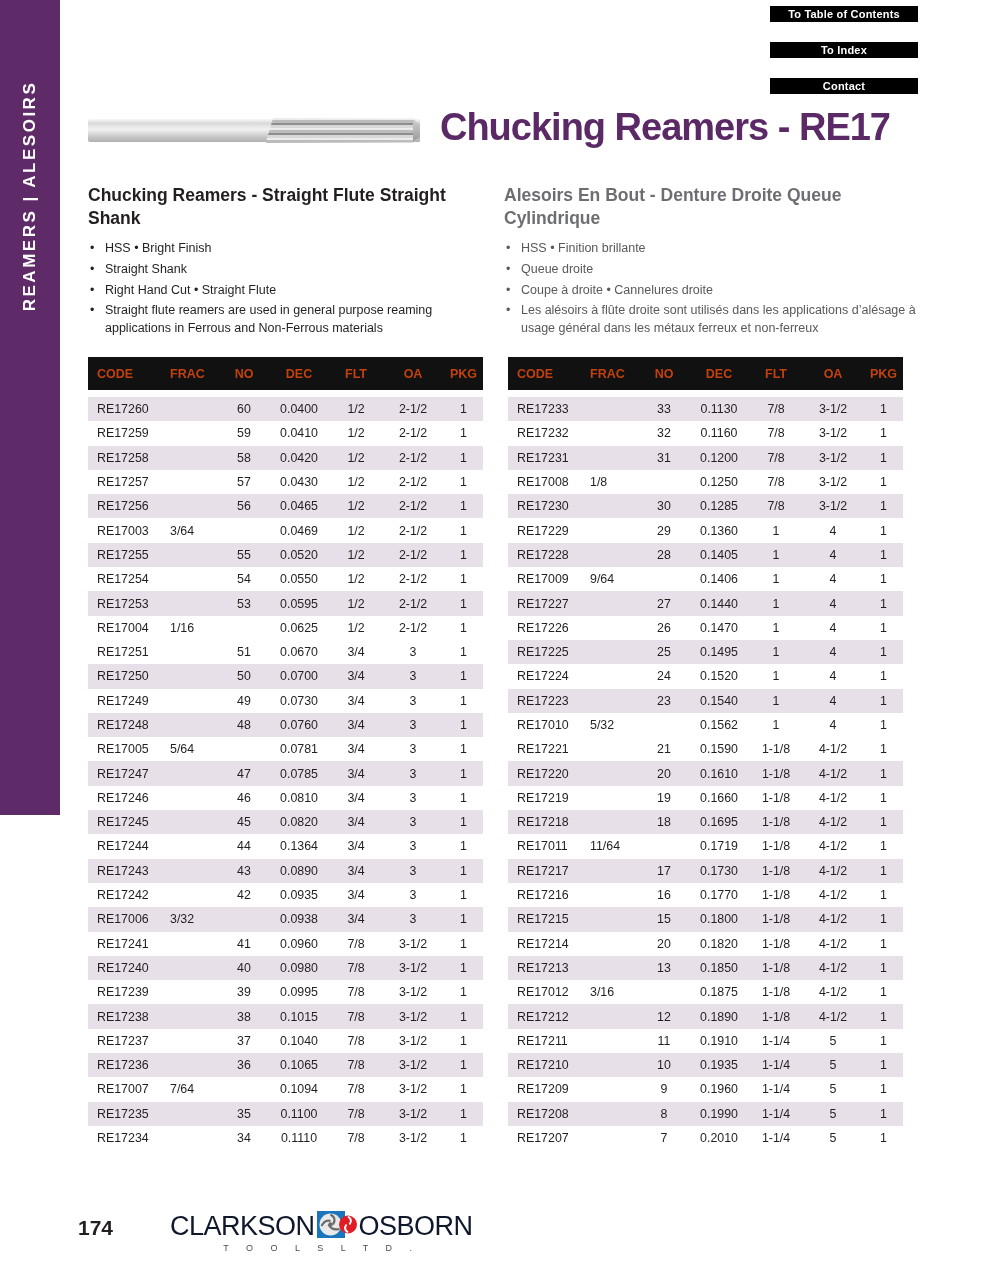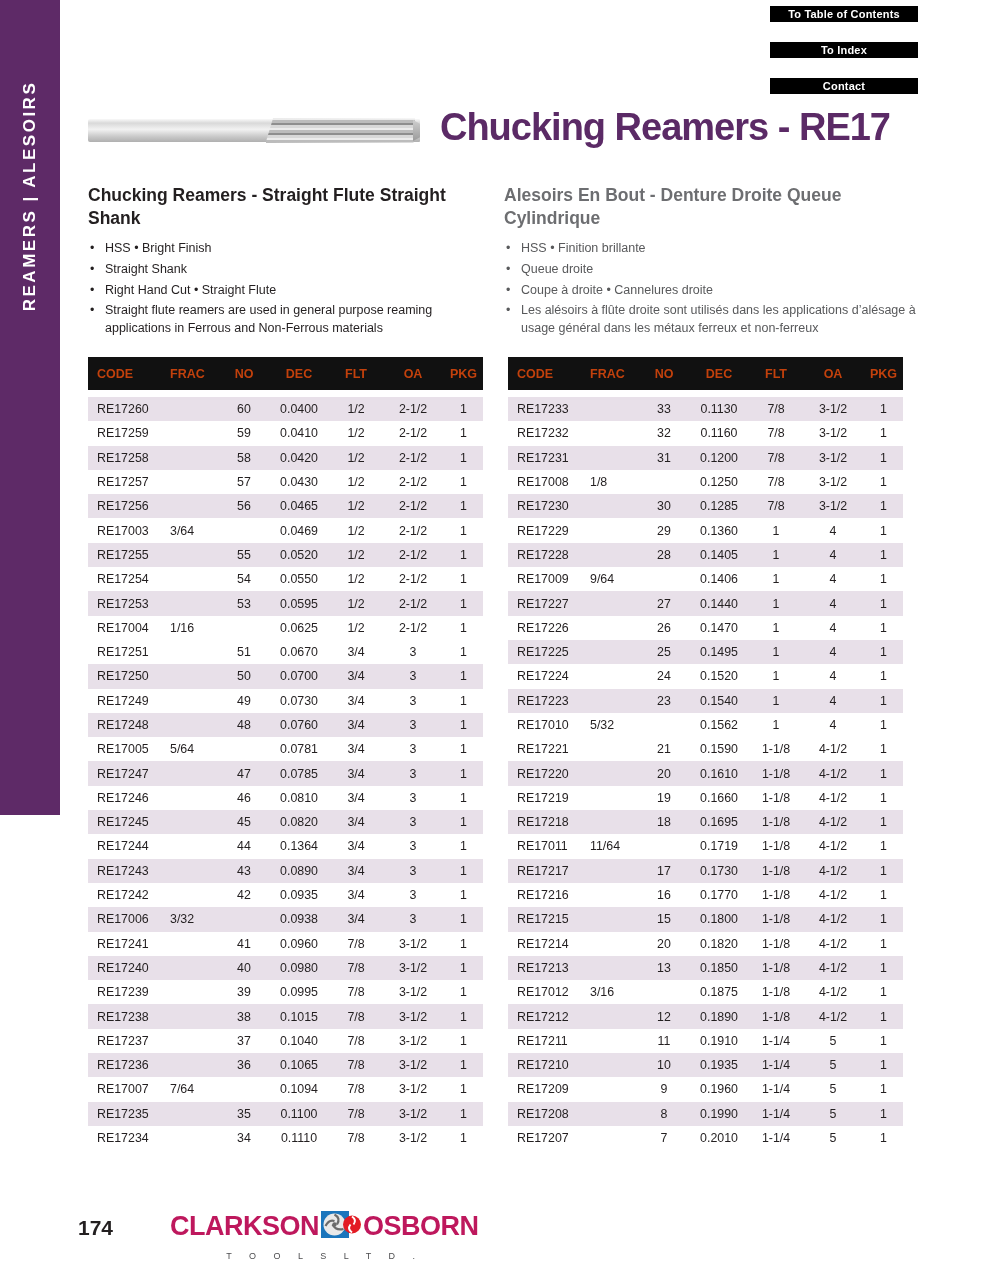--- a/index.html
+++ b/index.html
@@ -66,23 +66,23 @@
   .tbl td { font-size:12.4px; height:24.3px; text-align:center; padding:0; color:#231f20; }
   .tbl th:first-child, .tbl td:first-child { text-align:left; padding-left:9px; }
   .tbl th:nth-child(2), .tbl td:nth-child(2) { text-align:left; padding-left:2px; }
   .tbl tr.alt td { background:#e8e0e9; }
 
   
   .footer { position:absolute; left:78px; top:1210px; display:flex; align-items:flex-start; }
   .page-number { font-size:21px; font-weight:bold; margin-top:6px; }
   .logo { margin-left:57px; display:flex; flex-direction:column; align-items:center; }
   .logo-main { display:flex; align-items:center; }
-  .logo-word { font-size:27px; font-weight:bold; letter-spacing:-.5px; color:#be185d; }
+  .logo-word { font-size:27px; font-weight:normal; letter-spacing:-.5px; color:#0f172a; }
   .logo-icon { margin:0 2px; display:inline-block; }
-  .logo-sub { font-size:9px; letter-spacing:7.5px; color:#4d4d4f; margin-top:8px; }
+  .logo-sub { font-size:9px; letter-spacing:7.5px; color:#4d4d4f; margin-top:0px; }
 </style>
 </head>
 <body>
 
 <div class="page">
 
   <div class="sidebar">
     <div class="sidebar-label">REAMERS   |   ALESOIRS</div>
   </div>
 

